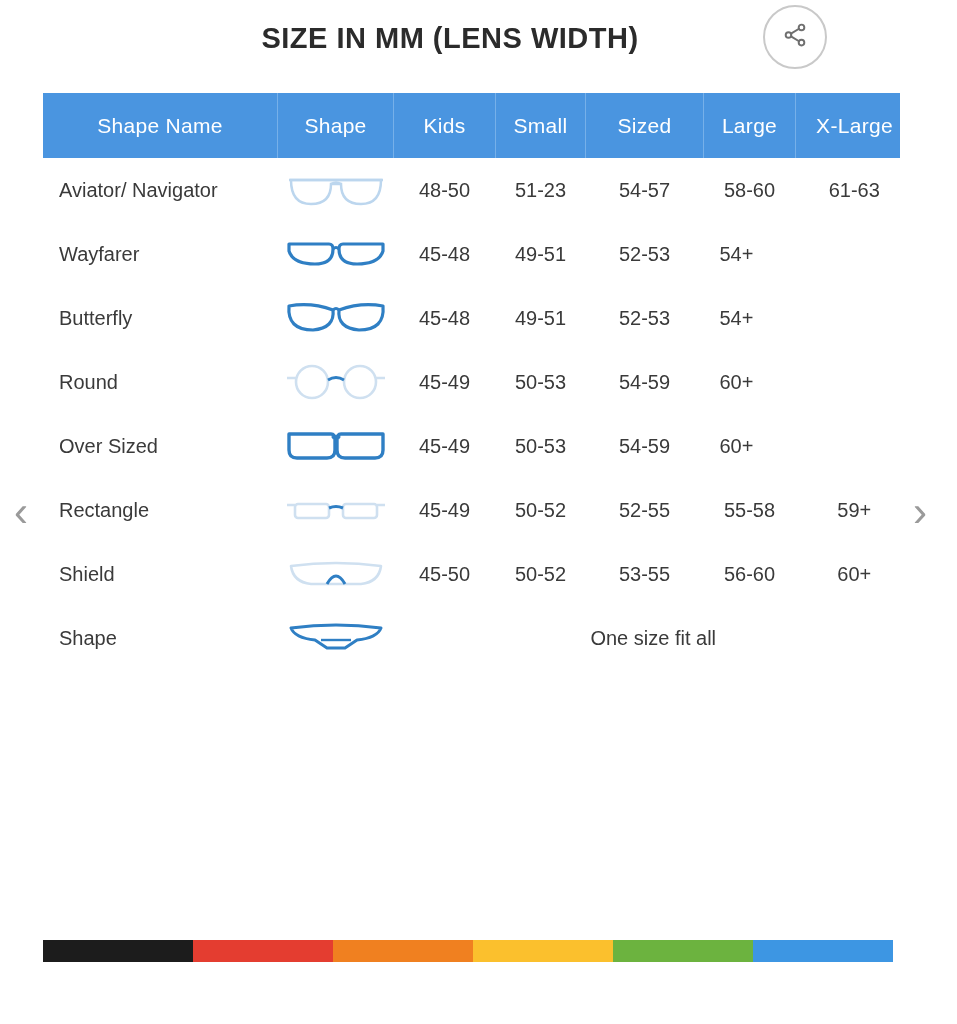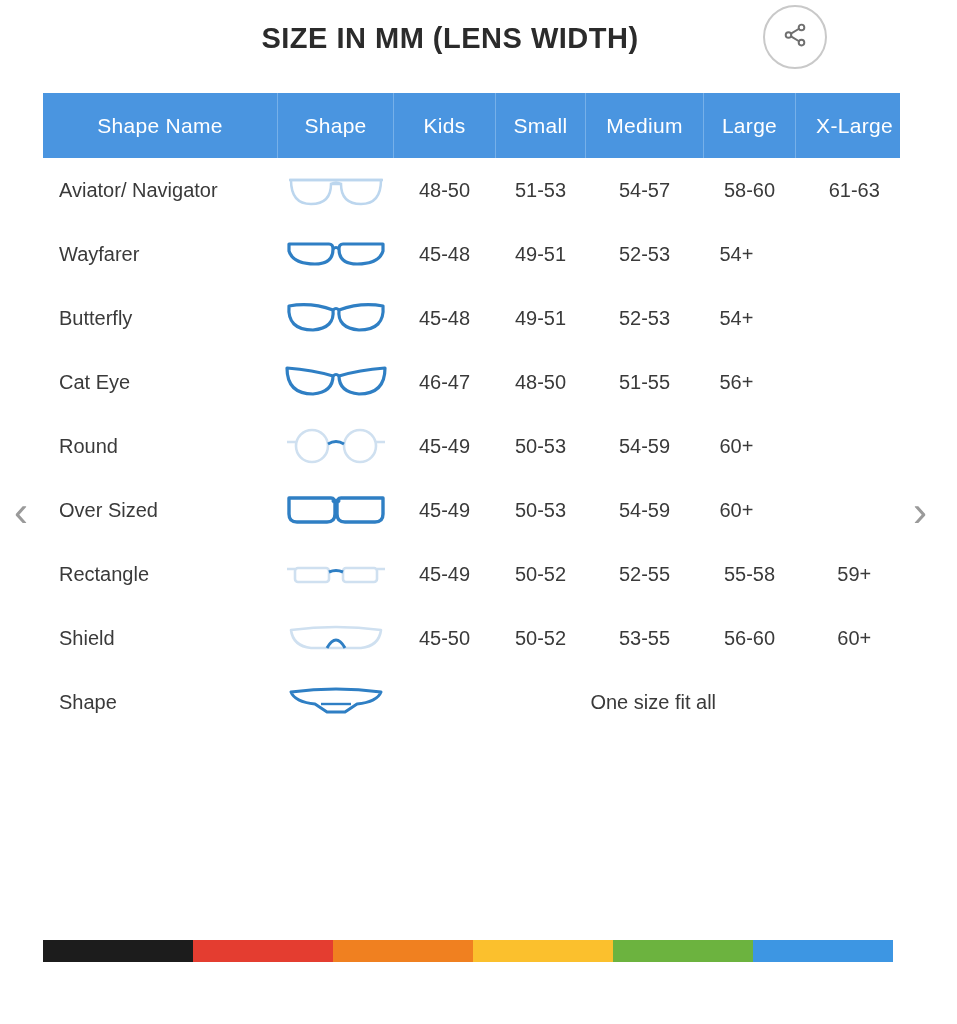--- a/index.html
+++ b/index.html
@@ -142,38 +142,38 @@
       </span>
     </div>
 
     <table class="size-table">
       <thead>
         <tr>
           <th class="c-name">Shape Name</th>
           <th class="c-shape">Shape</th>
           <th class="c-kids">Kids</th>
           <th class="c-small">Small</th>
-          <th class="c-med">Medium</th>
+          <th class="c-med">Sized</th>
           <th class="c-large">Large</th>
           <th class="c-xl">X-Large</th>
         </tr>
       </thead>
       <tbody>
 
         <tr>
           <td class="name">Aviator/ Navigator</td>
           <td class="shape glasses-cell">
             <svg width="110" height="40" viewBox="0 0 110 40">
               <path d="M10 10 Q10 34 30 34 Q50 34 50 14 L60 14 Q60 34 80 34 Q100 34 100 10 Z" fill="#ffffff" stroke="#bcd6ee" stroke-width="2.5"></path>
               <path d="M8 10 L102 10" stroke="#bcd6ee" stroke-width="2.5" fill="none"></path>
               <path d="M50 14 Q55 11 60 14" stroke="#bcd6ee" stroke-width="2.5" fill="none"></path>
             </svg>
           </td>
           <td class="val">48-50</td>
-          <td class="val">51-53</td>
+          <td class="val">51-23</td>
           <td class="val">54-57</td>
           <td class="val">58-60</td>
           <td class="val">61-63</td>
         </tr>
 
         <tr>
           <td class="name">Wayfarer</td>
           <td class="shape glasses-cell">
             <svg width="110" height="40" viewBox="0 0 110 40">
               <path d="M8 10 h40 q4 0 4 5 q0 15 -18 15 q-22 0 -26 -13 Z" fill="#ffffff" stroke="#2f7fc4" stroke-width="3.2" stroke-linejoin="round"></path>
@@ -198,35 +198,20 @@
               <path d="M52 12 q3 -3 6 0" stroke="#2f7fc4" stroke-width="3" fill="none"></path>
             </svg>
           </td>
           <td class="val">45-48</td>
           <td class="val">49-51</td>
           <td class="val">52-53</td>
           <td class="val k">54+</td>
           <td class="val"></td>
         </tr>
 
-        <tr>
-          <td class="name">Cat Eye</td>
-          <td class="shape glasses-cell">
-            <svg width="110" height="40" viewBox="0 0 110 40">
-              <path d="M6 6 q26 2 46 8 q0 16 -20 18 q-26 0 -26 -26 Z" fill="#ffffff" stroke="#2f7fc4" stroke-width="3.2" stroke-linejoin="round"></path>
-              <path d="M104 6 q-26 2 -46 8 q0 16 20 18 q26 0 26 -26 Z" fill="#ffffff" stroke="#2f7fc4" stroke-width="3.2" stroke-linejoin="round"></path>
-              <path d="M52 14 q3 -3 6 0" stroke="#2f7fc4" stroke-width="3" fill="none"></path>
-            </svg>
-          </td>
-          <td class="val">46-47</td>
-          <td class="val">48-50</td>
-          <td class="val">51-55</td>
-          <td class="val k">56+</td>
-          <td class="val"></td>
-        </tr>
 
 
         <tr>
           <td class="name">Round</td>
           <td class="shape glasses-cell">
             <svg width="110" height="40" viewBox="0 0 110 40">
               <circle cx="31" cy="20" r="16" fill="#ffffff" stroke="#cfe0f0" stroke-width="2.6"></circle>
               <circle cx="79" cy="20" r="16" fill="#ffffff" stroke="#cfe0f0" stroke-width="2.6"></circle>
               <path d="M47 18 q8 -5 16 0" stroke="#2f7fc4" stroke-width="3" fill="none"></path>
               <path d="M6 16 h9 M104 16 h-9" stroke="#cfe0f0" stroke-width="2.6" fill="none"></path>

